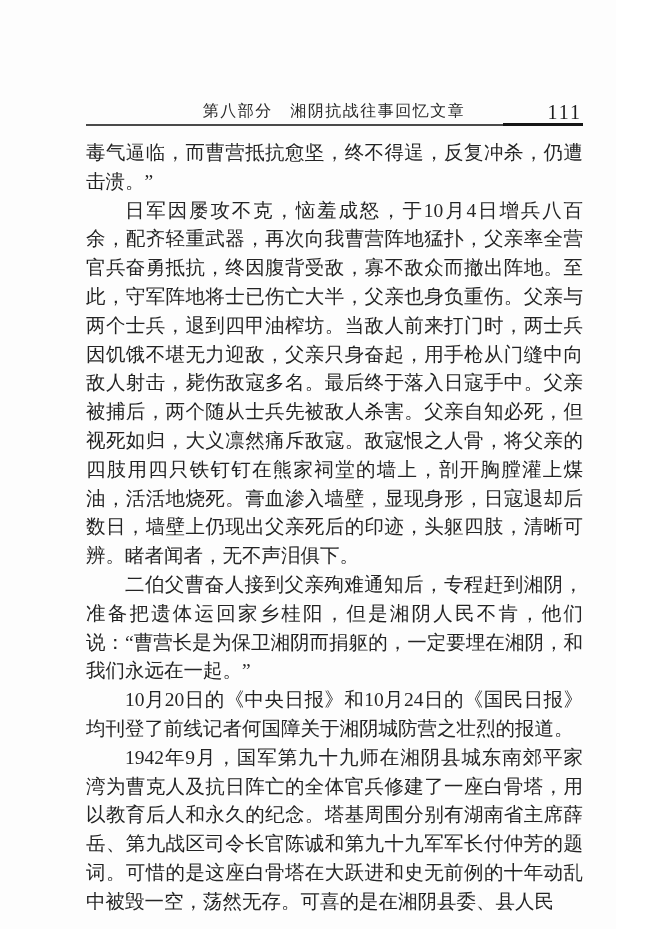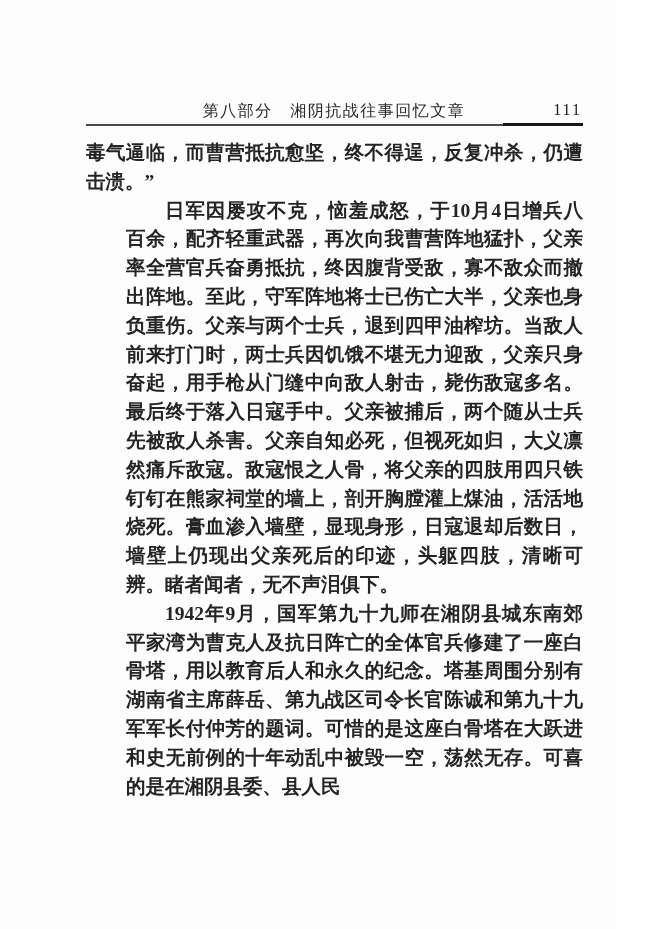--- a/index.html
+++ b/index.html
@@ -31,21 +31,21 @@
     text-align: center;
     font-size: 16px;
     letter-spacing: 1.5px;
     color: #2a2a2a;
     white-space: nowrap;
   }
   .page-number {
     position: absolute;
     top: 0;
     right: 0;
-    font-size: 16px;
+    font-size: 20px;
     letter-spacing: 2px;
     color: #1c1c1c;
   }
   .header-rule {
     position: absolute;
     top: 124px;
     left: 86px;
     width: 497px;
     height: 2px;
     background: #4a4a4a;
@@ -66,34 +66,34 @@
     width: 497px;
     font-size: 19.5px;
     line-height: 28.8px;
     text-align: justify;
     text-justify: inter-ideograph;
     color: #242424;
   }
   .para {
     margin: 0;
     padding: 0;
-    font-weight: bold;
   }
   .para.indent {
     text-indent: 2em;
-    margin-left: 40px;
   }
 </style>
 </head>
 <body>
 
 <div class="page">
   <div class="header">
     <div class="header-title">第八部分　湘阴抗战往事回忆文章</div>
     <div class="page-number">111</div>
   </div>
   <div class="header-rule"></div>
   <div class="body-text">
       <p class="para">毒气逼临，而曹营抵抗愈坚，终不得逞，反复冲杀，仍遭击溃。”</p>
       <p class="para indent">日军因屡攻不克，恼羞成怒，于10月4日增兵八百余，配齐轻重武器，再次向我曹营阵地猛扑，父亲率全营官兵奋勇抵抗，终因腹背受敌，寡不敌众而撤出阵地。至此，守军阵地将士已伤亡大半，父亲也身负重伤。父亲与两个士兵，退到四甲油榨坊。当敌人前来打门时，两士兵因饥饿不堪无力迎敌，父亲只身奋起，用手枪从门缝中向敌人射击，毙伤敌寇多名。最后终于落入日寇手中。父亲被捕后，两个随从士兵先被敌人杀害。父亲自知必死，但视死如归，大义凛然痛斥敌寇。敌寇恨之人骨，将父亲的四肢用四只铁钉钉在熊家祠堂的墙上，剖开胸膛灌上煤油，活活地烧死。膏血渗入墙壁，显现身形，日寇退却后数日，墙壁上仍现出父亲死后的印迹，头躯四肢，清晰可辨。睹者闻者，无不声泪俱下。</p>
+      <p class="para indent">二伯父曹奋人接到父亲殉难通知后，专程赶到湘阴，准备把遗体运回家乡桂阳，但是湘阴人民不肯，他们说：“曹营长是为保卫湘阴而捐躯的，一定要埋在湘阴，和我们永远在一起。”</p>
+      <p class="para indent">10月20日的《中央日报》和10月24日的《国民日报》均刊登了前线记者何国障关于湘阴城防营之壮烈的报道。</p>
       <p class="para indent">1942年9月，国军第九十九师在湘阴县城东南郊平家湾为曹克人及抗日阵亡的全体官兵修建了一座白骨塔，用以教育后人和永久的纪念。塔基周围分别有湖南省主席薛岳、第九战区司令长官陈诚和第九十九军军长付仲芳的题词。可惜的是这座白骨塔在大跃进和史无前例的十年动乱中被毁一空，荡然无存。可喜的是在湘阴县委、县人民</p>
     </div>
 </div>
 
 </body></html>

